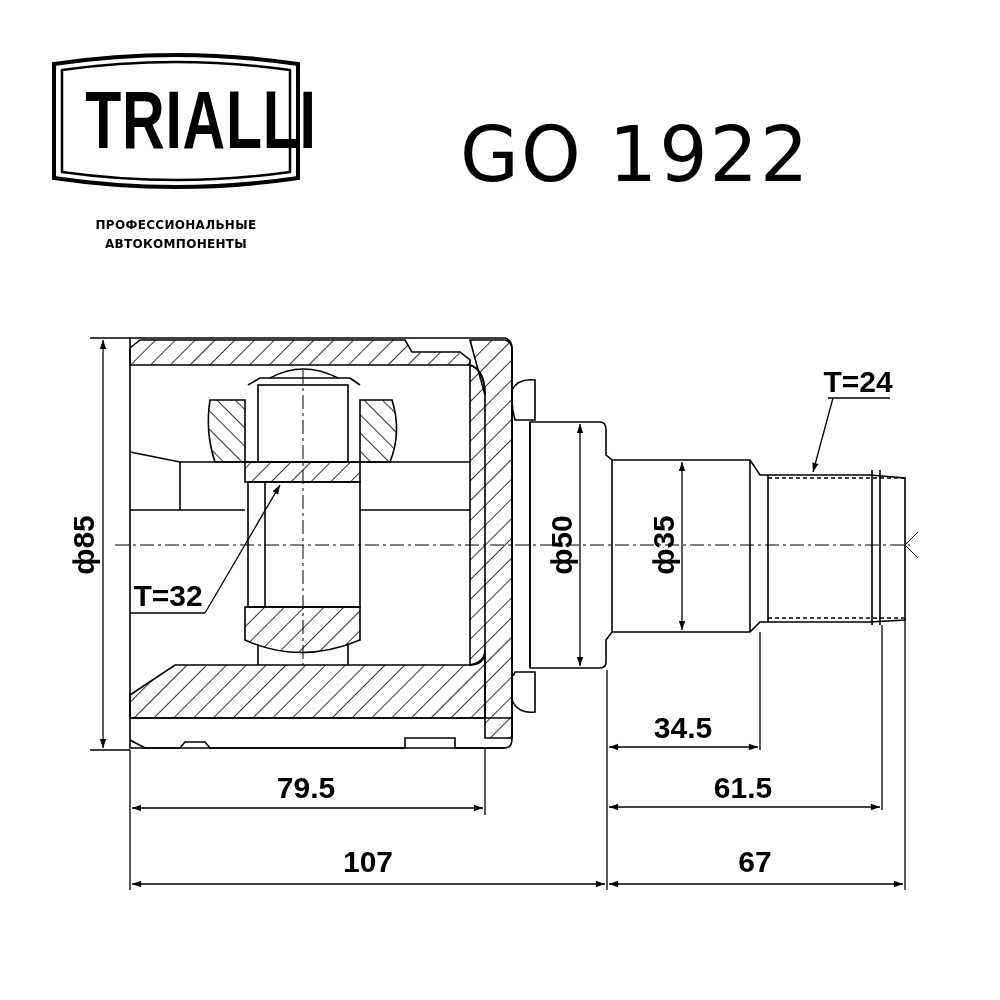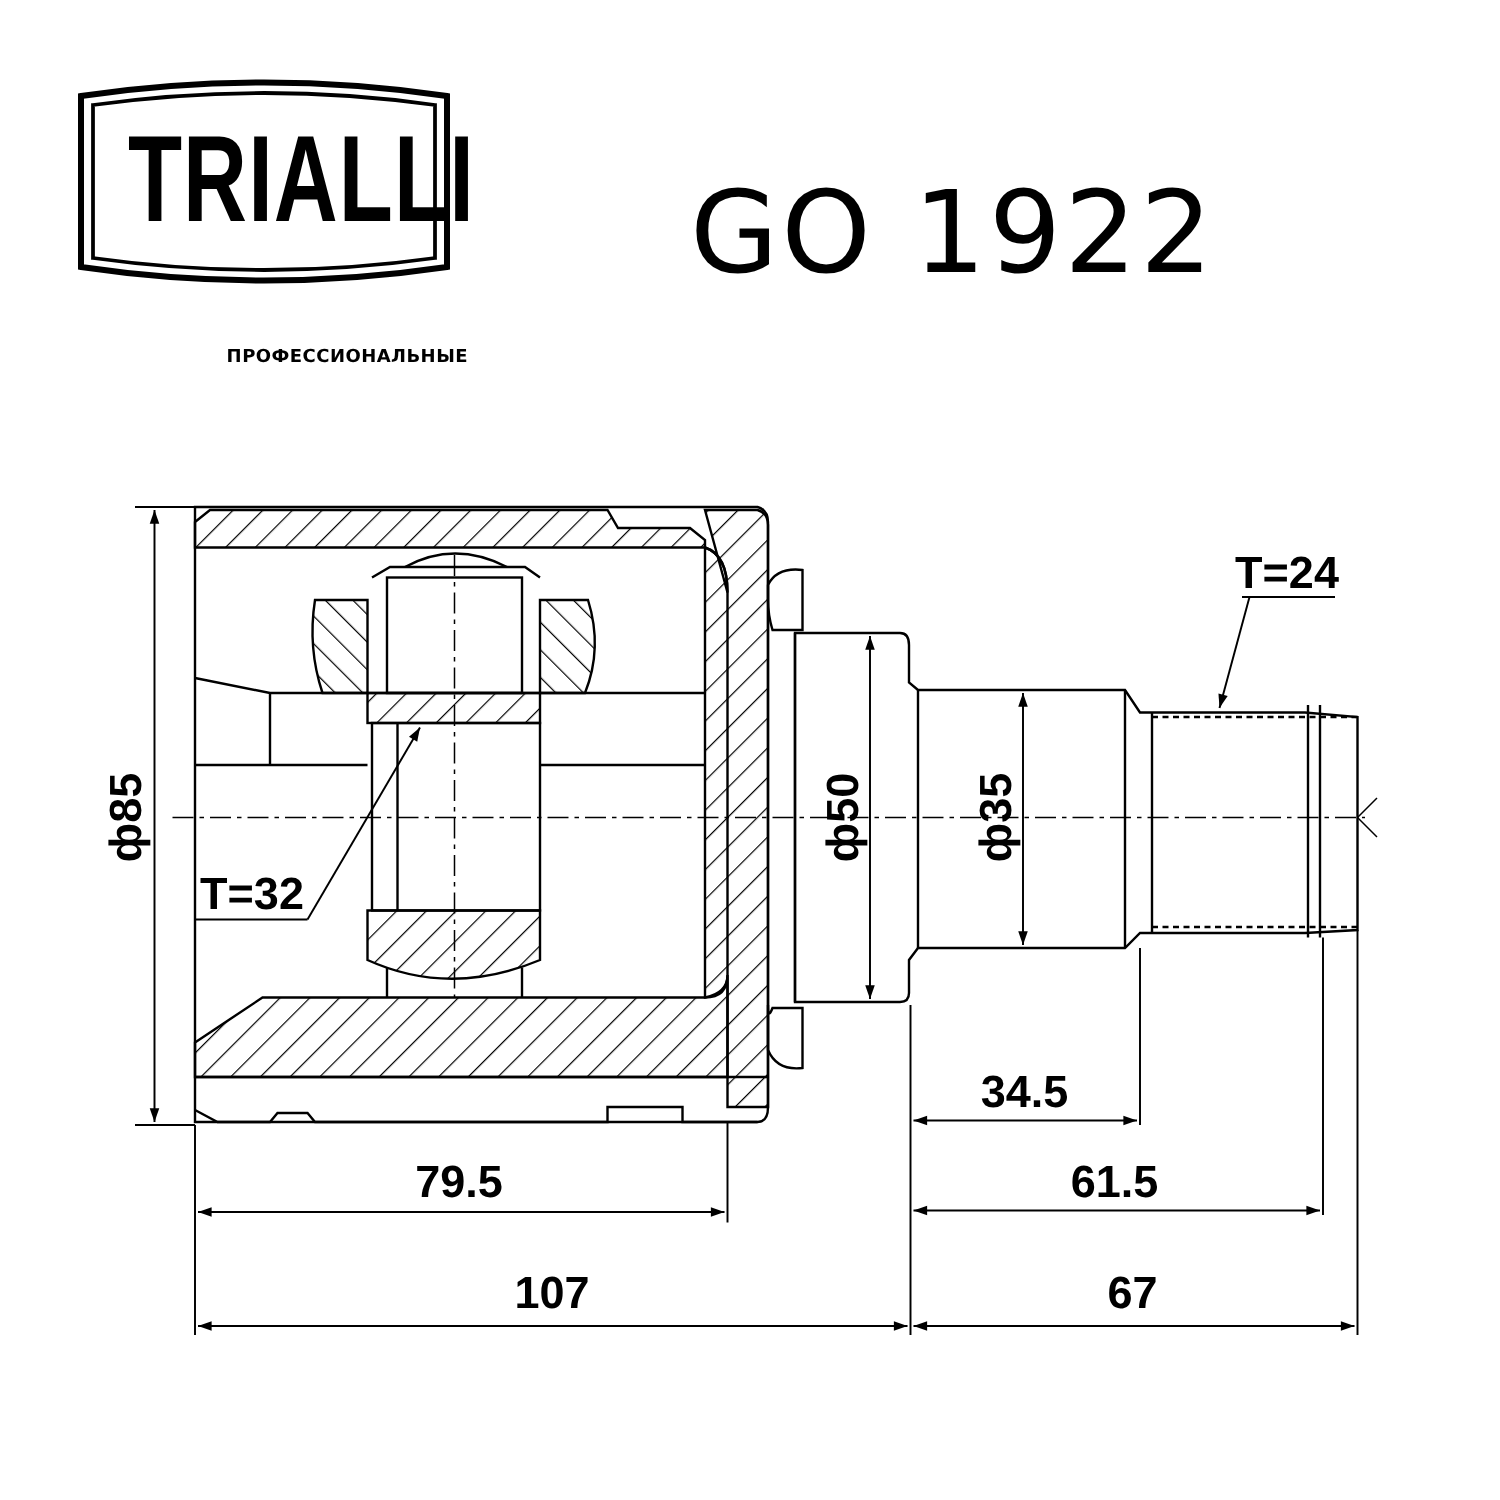--- a/index.html
+++ b/index.html
@@ -1,35 +1,36 @@
 <!DOCTYPE html>
 <html><head>
 <meta charset="utf-8">
 <style>
   html, body { margin: 0; padding: 0; background: #ffffff; }
   body { width: 1000px; height: 1000px; position: relative; overflow: hidden; font-family: "Liberation Sans", sans-serif; color: #000; }
   .abs { position: absolute; }
   #logo { left: 50px; top: 50px; width: 252px; height: 142px; }
   #logo-text { left: 50px; top: 72px; width: 252px; text-align: center; font-family: "Liberation Sans", sans-serif; font-weight: bold; font-size: 82px; line-height: 96px; letter-spacing: 1px; transform: scaleX(0.72); transform-origin: center; }
-  #tagline { left: 40px; top: 228px; width: 272px; text-align: right; font-family: "DejaVu Sans", sans-serif; font-weight: bold; font-size: 12px; line-height: 19px; letter-spacing: 0.3px; }
+  #tagline { left: 40px; top: 216px; width: 272px; text-align: center; font-family: "DejaVu Sans", sans-serif; font-weight: bold; font-size: 12px; line-height: 19px; letter-spacing: 0.3px; }
   #part-number { left: 460px; top: 110px; font-family: "DejaVu Sans", sans-serif; font-size: 76px; line-height: 90px; letter-spacing: 2px; }
   svg text { font-family: "Liberation Sans Narrow", "Liberation Sans", sans-serif; font-weight: bold; }
   #drawing { left: 0; top: 0; width: 1000px; height: 1000px; }
 </style>
 </head>
 <body>
 
 <svg id="logo" class="abs" viewBox="0 0 252 142">
   <path d="M4,14 Q126,-4 248,14 L248,128 Q126,146 4,128 Z" fill="none" stroke="#000" stroke-width="4"></path>
   <path d="M12,20 Q126,4 240,20 L240,122 Q126,138 12,122 Z" fill="none" stroke="#000" stroke-width="2.5"></path>
 </svg>
 <div id="logo-text" class="abs">TRIALLI</div>
 
 <div id="tagline" class="abs">
   <div>ПРОФЕССИОНАЛЬНЫЕ</div>
+  <div>АВТОКОМПОНЕНТЫ</div>
 </div>
 
 <div id="part-number" class="abs">GO 1922</div>
 
 <svg id="drawing" class="abs" viewBox="0 0 1000 1000">
   <defs>
     <pattern id="hatch" patternUnits="userSpaceOnUse" width="14" height="14" patternTransform="rotate(45)">
       <line x1="0" y1="0" x2="0" y2="14" stroke="#000" stroke-width="1.6"></line>
     </pattern>
     <pattern id="hatch2" patternUnits="userSpaceOnUse" width="13" height="13" patternTransform="rotate(-45)">

